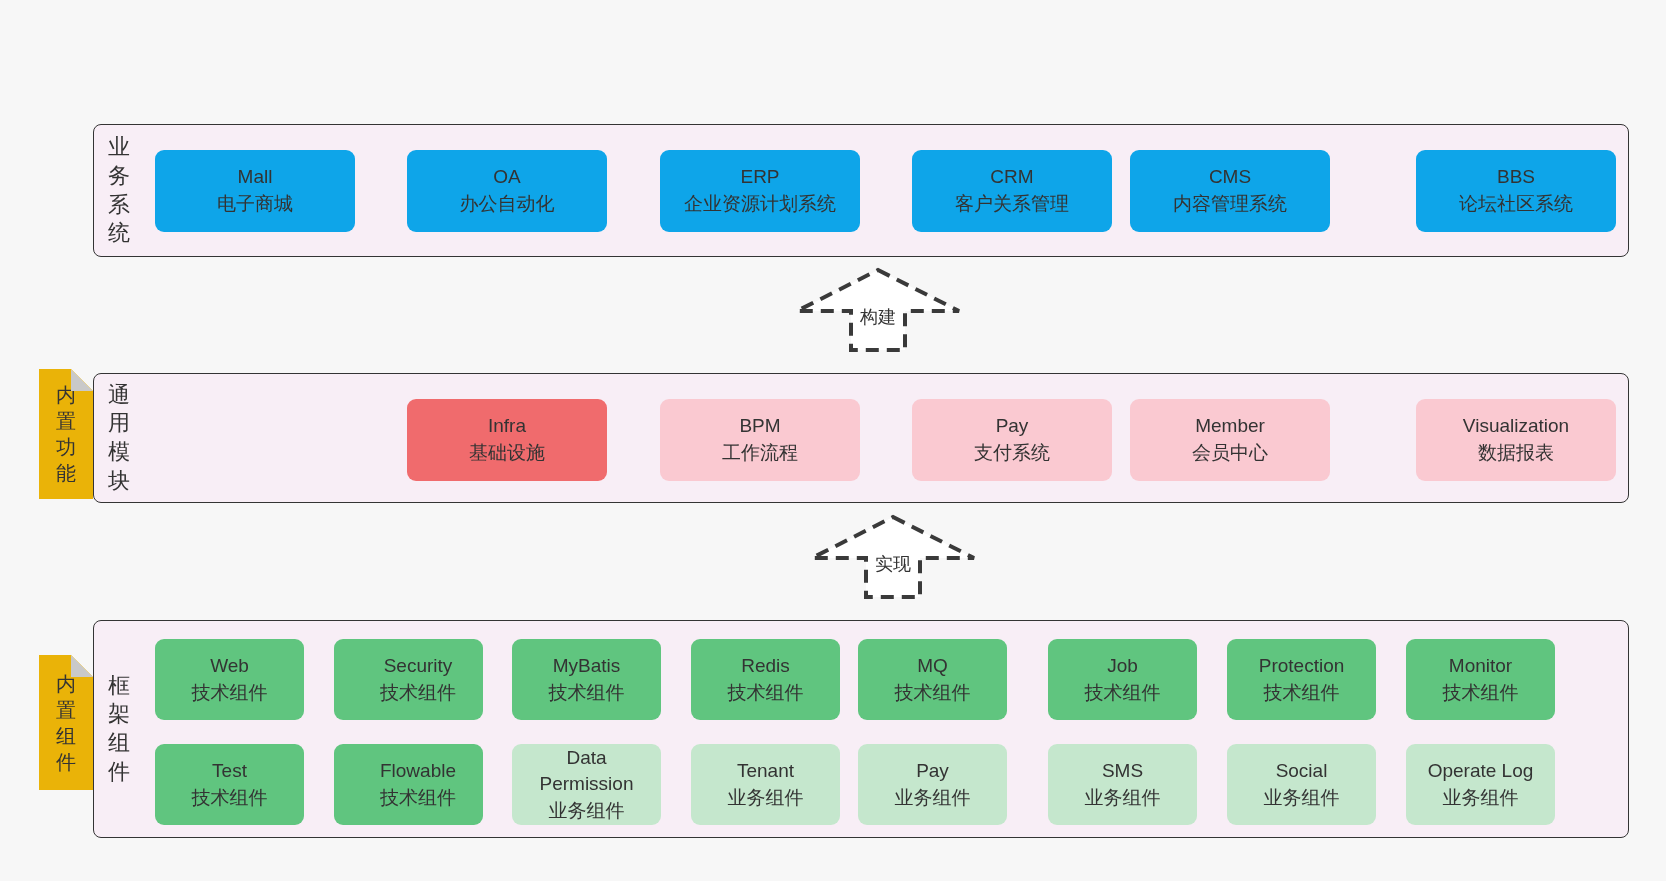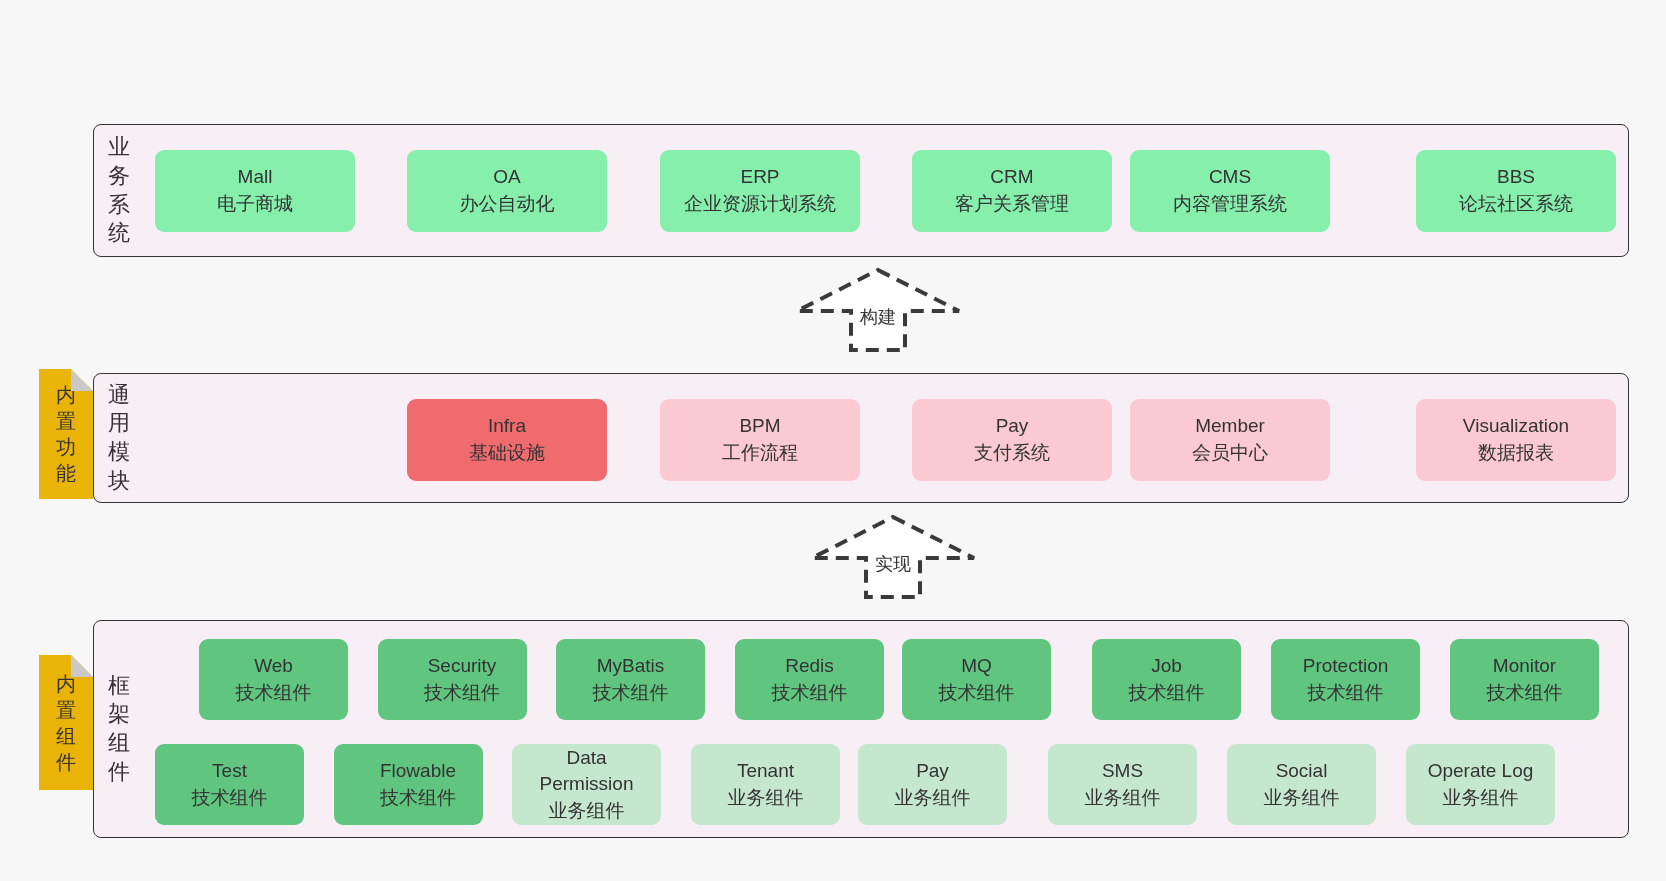--- a/index.html
+++ b/index.html
@@ -43,24 +43,24 @@
     border-radius: 9px;
     display: flex; flex-direction: column;
     align-items: center; justify-content: center;
     text-align: center;
     font-size: 19px;
     line-height: 1.4;
   }
   .box .name, .box .desc { display: block; }
   .col6 { width: 200px; height: 82px; top: 25px; }
   .col8 { width: 149px; height: 81px; padding: 0 13px; }
-  .row1 { top: 18px; margin-left: 44px; }
+  .row1 { top: 18px; }
   .row2 { top: 123px; }
 
-  .blue       { background: #86efac; }
+  .blue       { background: #0ea5e9; }
   .red        { background: #f06b6d; }
   .pink       { background: #fac9d1; }
   .green      { background: #60c57f; }
   .lightgreen { background: #c5e7cd; }
 
   
   .c6-0 { left: 61px; }   .c6-1 { left: 313px; }
   .c6-2 { left: 566px; }  .c6-3 { left: 818px; }
   .c6-4 { left: 1036px; } .c6-5 { left: 1322px; }
   

